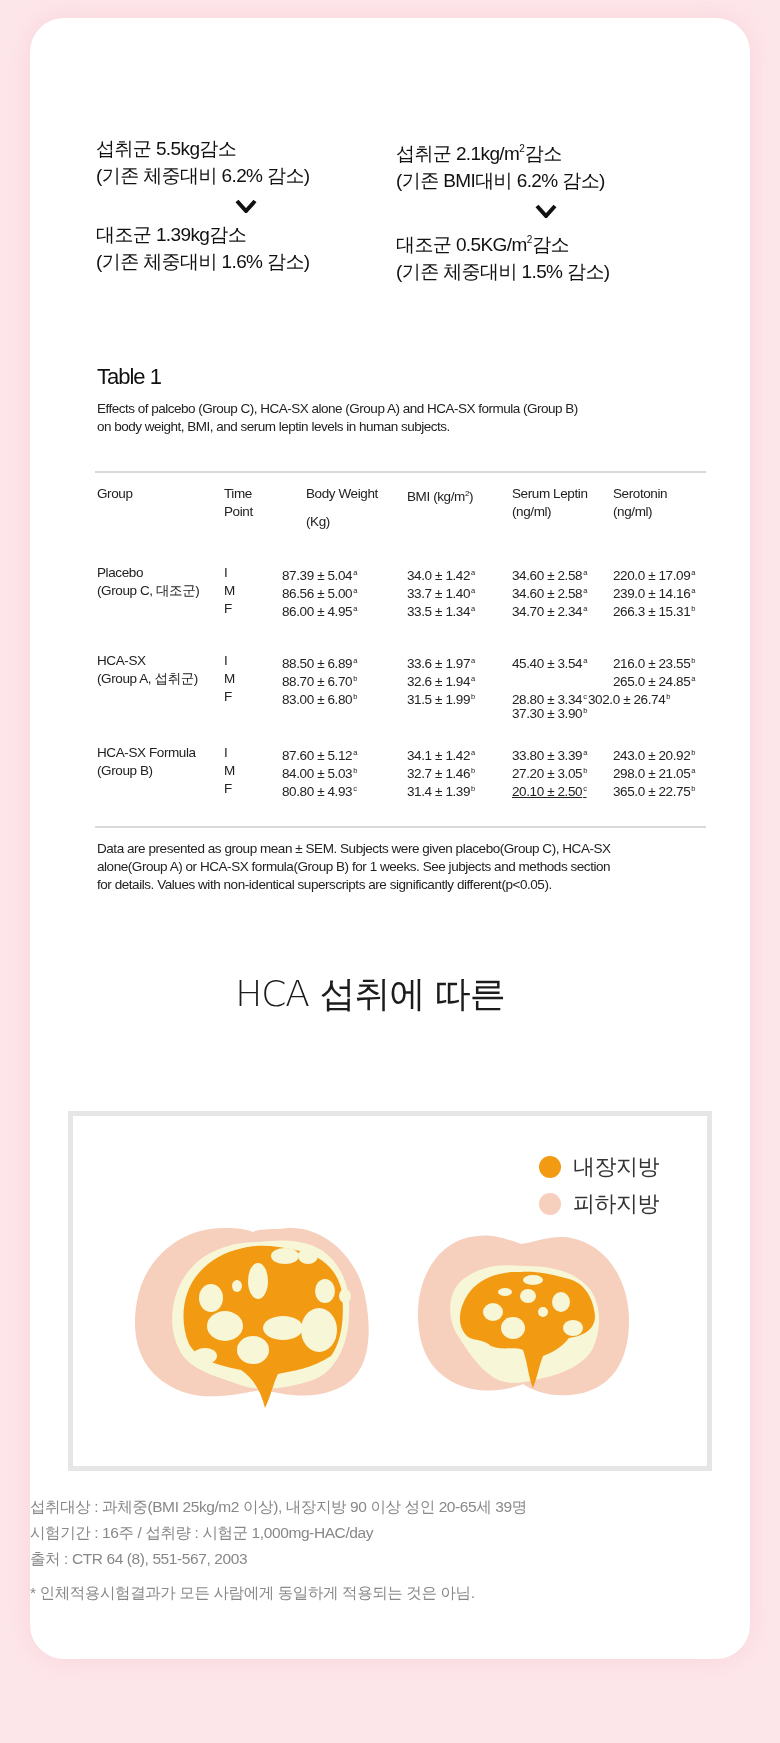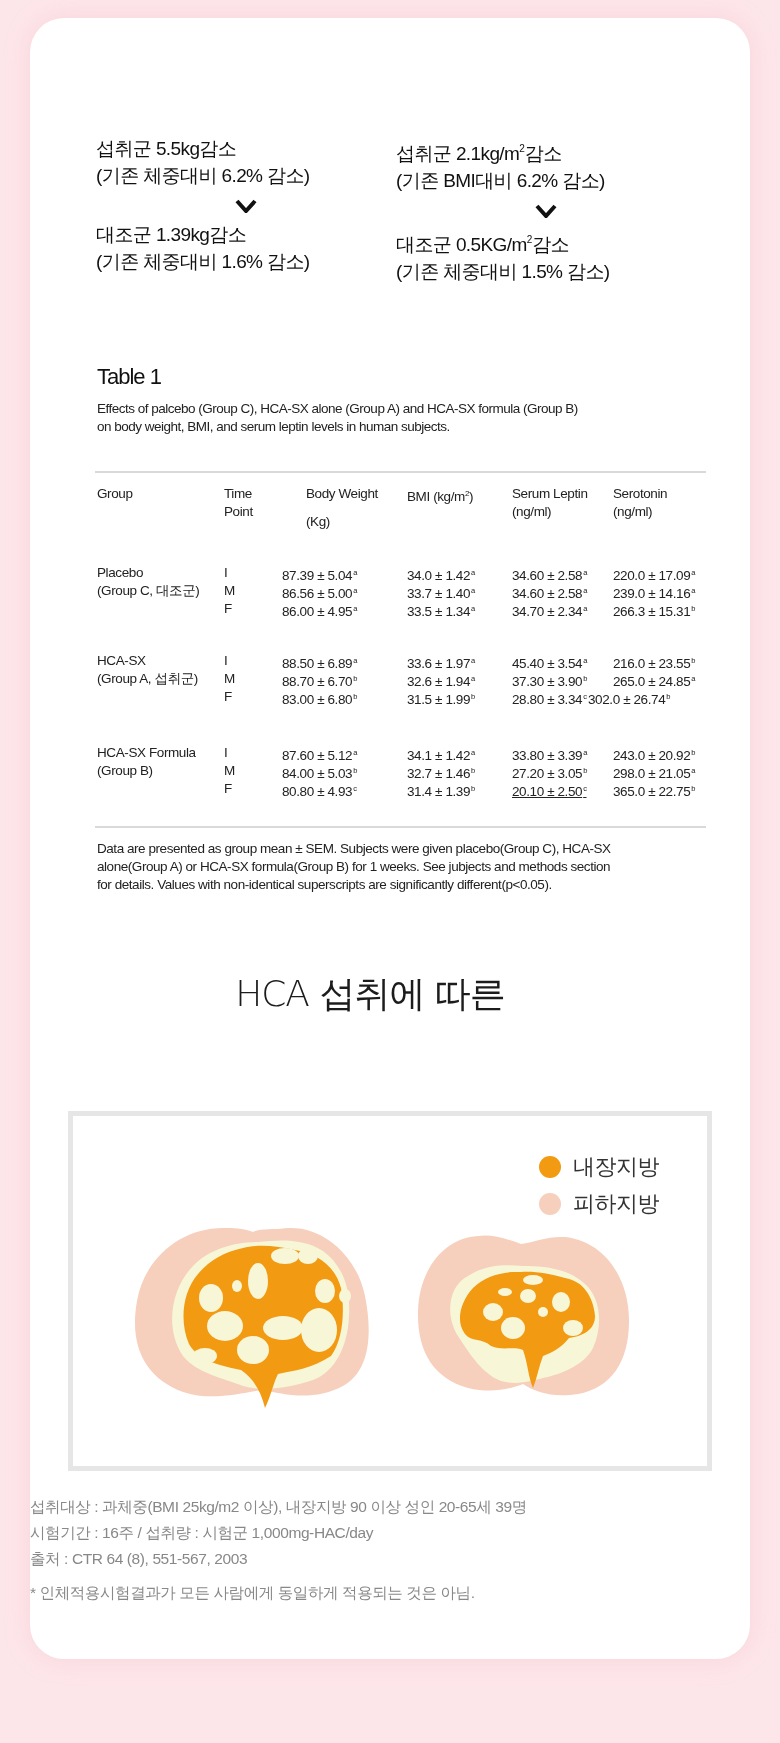--- a/index.html
+++ b/index.html
@@ -153,21 +153,21 @@
   <span class="c" style="left:224px;">I</span>
   <span class="c" style="left:282px;"><span>88.50 ± 6.89</span><sup>a</sup></span>
   <span class="c" style="left:407px;"><span>33.6 ± 1.97</span><sup>a</sup></span>
   <span class="c" style="left:512px;"><span>45.40 ± 3.54</span><sup>a</sup></span>
   <span class="c" style="left:613px;"><span>216.0 ± 23.55</span><sup>b</sup></span>
 </div>
 <div class="row" style="top:670px;">
   <span class="c" style="left:224px;">M</span>
   <span class="c" style="left:282px;"><span>88.70 ± 6.70</span><sup>b</sup></span>
   <span class="c" style="left:407px;"><span>32.6 ± 1.94</span><sup>a</sup></span>
-  <span class="c" style="left:512px;"><span>37.30 ± 3.90</span><sup>b</sup></span>
+  <span class="c" style="left:512px;margin-top:32px;"><span>37.30 ± 3.90</span><sup>b</sup></span>
   <span class="c" style="left:613px;"><span>265.0 ± 24.85</span><sup>a</sup></span>
 </div>
 <div class="row" style="top:688px;">
   <span class="c" style="left:224px;">F</span>
   <span class="c" style="left:282px;"><span>83.00 ± 6.80</span><sup>b</sup></span>
   <span class="c" style="left:407px;"><span>31.5 ± 1.99</span><sup>b</sup></span>
   <span class="c" style="left:512px;"><span>28.80 ± 3.34</span><sup>c</sup></span>
   <span class="c" style="left:588px;"><span>302.0 ± 26.74</span><sup>b</sup></span>
 </div>
 

